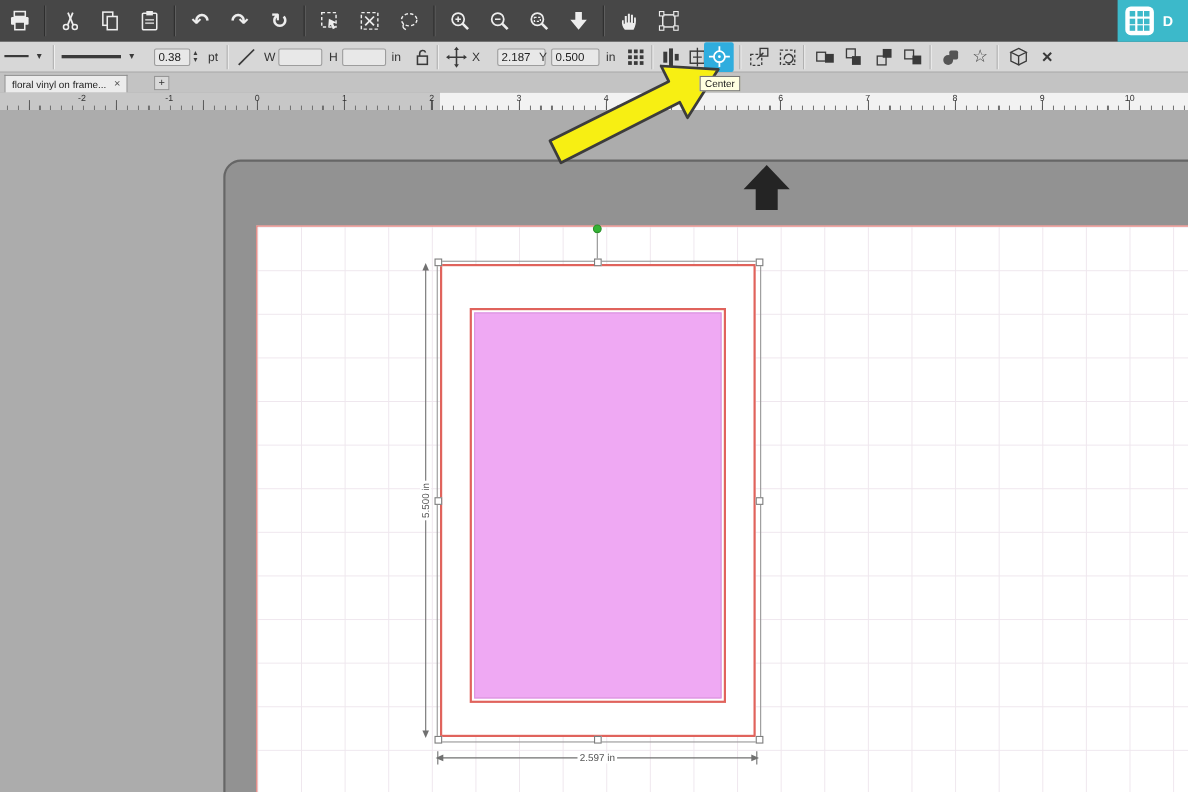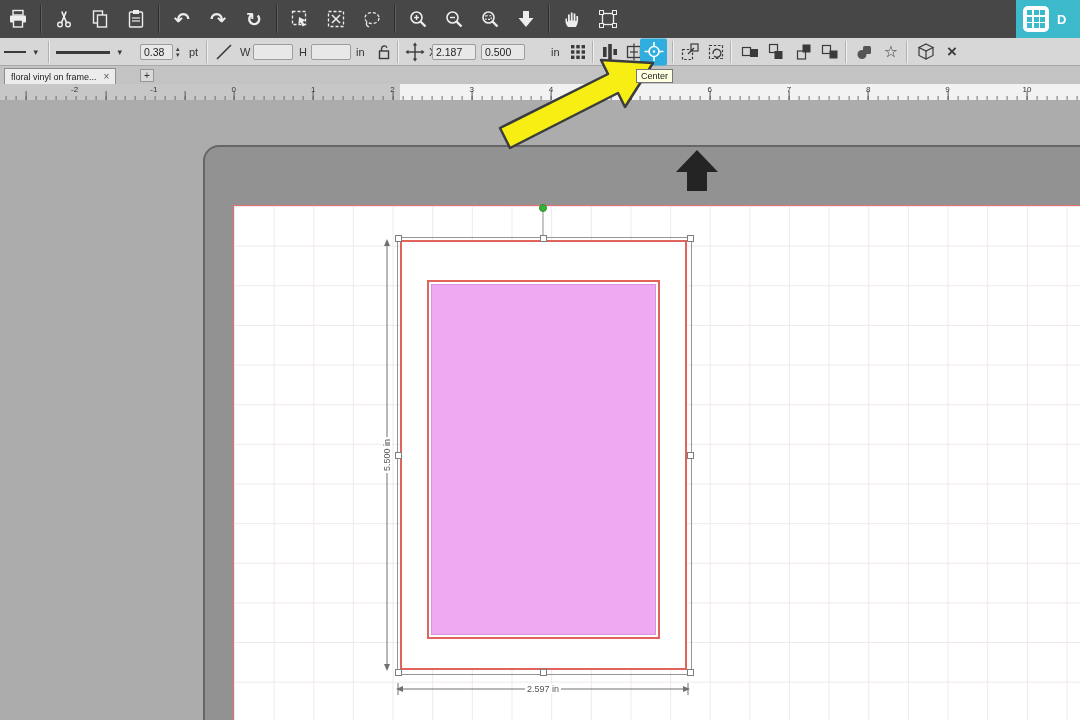--- a/index.html
+++ b/index.html
@@ -249,25 +249,25 @@
     <svg width="22" height="22" viewBox="0 0 22 22">
       <line x1="11" y1="4" x2="11" y2="18" stroke="#3a3a3a" stroke-width="1.4"></line>
       <line x1="4" y1="11" x2="18" y2="11" stroke="#3a3a3a" stroke-width="1.4"></line>
       <polygon points="11,1.5 8.8,4.5 13.2,4.5" fill="#3a3a3a"></polygon>
       <polygon points="11,20.5 8.8,17.5 13.2,17.5" fill="#3a3a3a"></polygon>
       <polygon points="1.5,11 4.5,8.8 4.5,13.2" fill="#3a3a3a"></polygon>
       <polygon points="20.5,11 17.5,8.8 17.5,13.2" fill="#3a3a3a"></polygon>
     </svg>
   </div>
   <div class="t2 lbl" style="left:429px">X</div>
-  <div class="t2 field" style="left:432px;width:44px">
+  <div class="t2 field" style="left:452px;width:44px">
     <span>2.187</span>
   </div>
   <div class="t2 lbl" style="left:490px">Y</div>
-  <div class="t2 field" style="left:481px;width:44px">
+  <div class="t2 field" style="left:501px;width:44px">
     <span>0.500</span>
   </div>
   <div class="t2 lbl" style="left:551px">in</div>
   <div class="t2 t2btn" style="left:566px">
     <svg width="22" height="22" viewBox="0 0 22 22">
       <rect x="4" y="4" width="3.4" height="3.4" fill="#3a3a3a"></rect>
         <rect x="9.3" y="4" width="3.4" height="3.4" fill="#3a3a3a"></rect>
         <rect x="14.6" y="4" width="3.4" height="3.4" fill="#3a3a3a"></rect>
       <rect x="4" y="9.3" width="3.4" height="3.4" fill="#3a3a3a"></rect>
         <rect x="9.3" y="9.3" width="3.4" height="3.4" fill="#3a3a3a"></rect>

